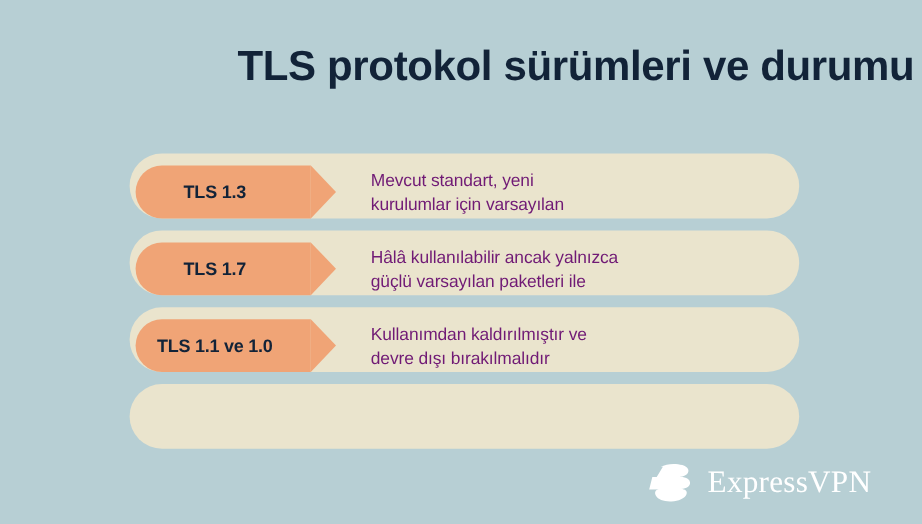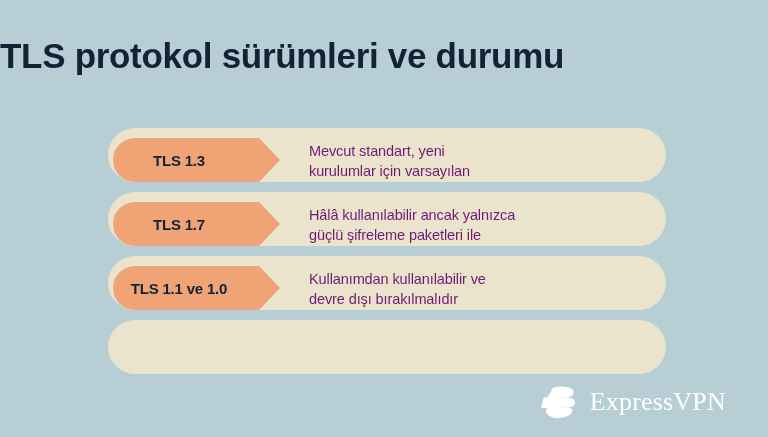--- a/index.html
+++ b/index.html
@@ -8,21 +8,21 @@
     overflow:hidden;
   }
   body {
     background:#b7cfd4;
     font-family:"Liberation Sans", sans-serif;
     position:relative;
   }
   #page-title {
     position:absolute;
     top:36px; left:0; right:6px;
-    text-align:left;
+    text-align:right;
     font-size:35px;
     font-weight:bold;
     letter-spacing:-0.3px;
     color:#122338;
     line-height:1.15;
   }
   #rows {
     position:absolute;
     left:108px;
     top:128px;
@@ -106,28 +106,28 @@
     </div>
     <div class="desc">Mevcut standart, yeni
 kurulumlar için varsayılan</div>
   </div>
 
   <div class="row">
     <div class="chip">
       <span class="chip-label">TLS 1.7</span>
     </div>
     <div class="desc">Hâlâ kullanılabilir ancak yalnızca
-güçlü şifreleme paketleri ile</div>
+güçlü varsayılan paketleri ile</div>
   </div>
 
   <div class="row">
     <div class="chip">
       <span class="chip-label">TLS 1.1 ve 1.0</span>
     </div>
-    <div class="desc">Kullanımdan kullanılabilir ve
+    <div class="desc">Kullanımdan kaldırılmıştır ve
 devre dışı bırakılmalıdır</div>
   </div>
 
   <div class="row">
   </div>
 
 </div>
 
 <div id="brand">
   <svg id="brand-mark" width="38" height="34" viewBox="0 0 38 34">

